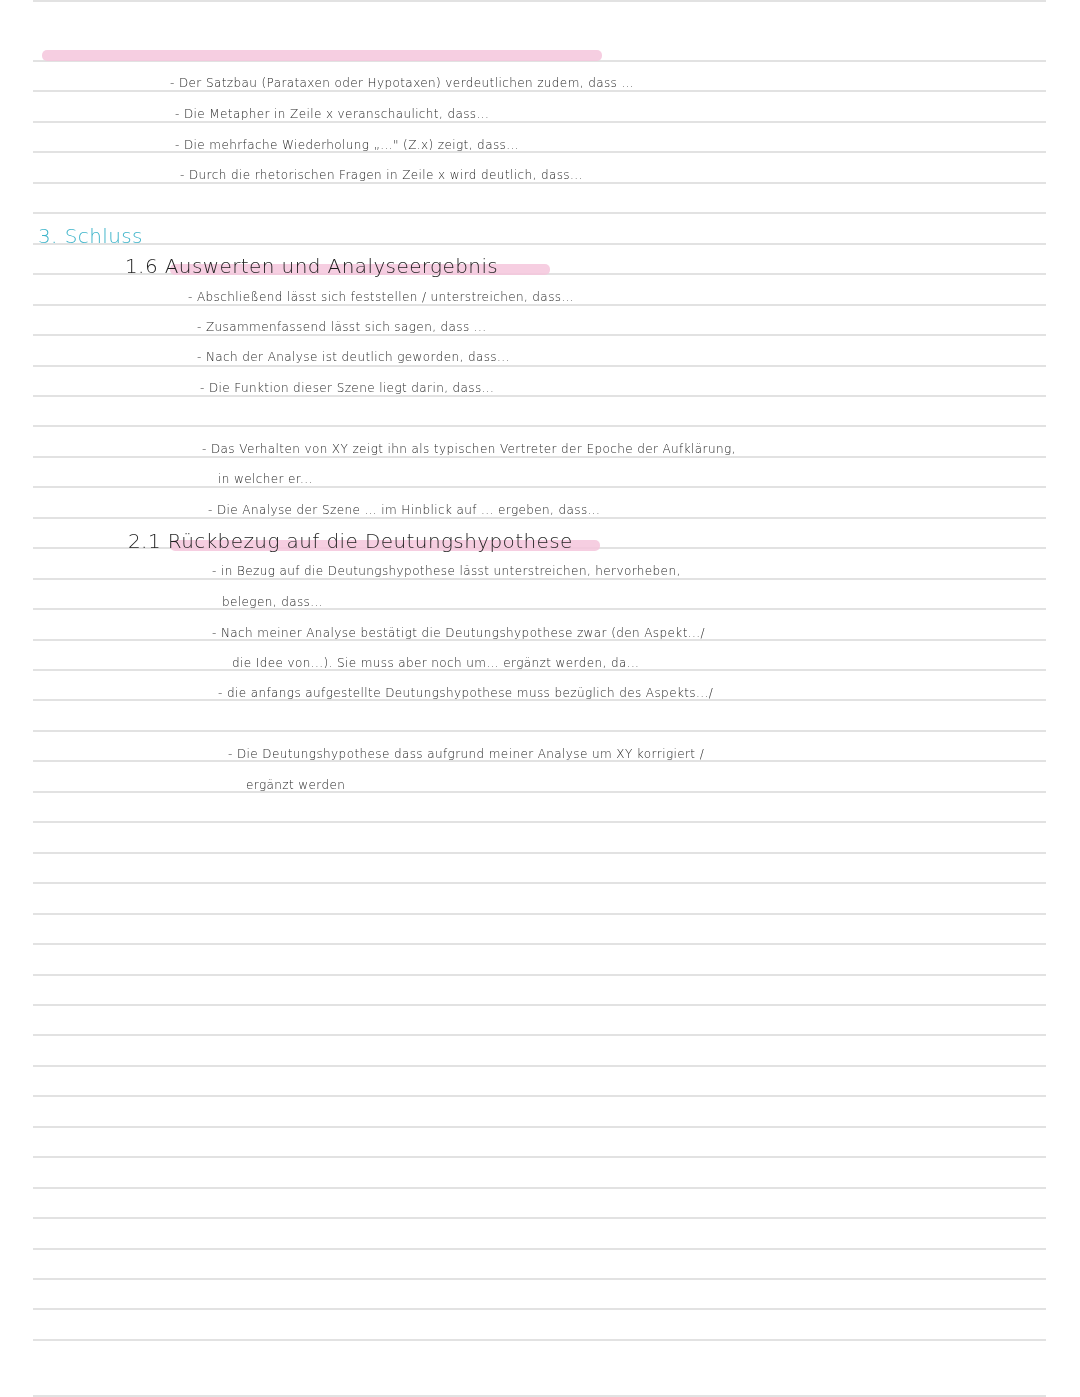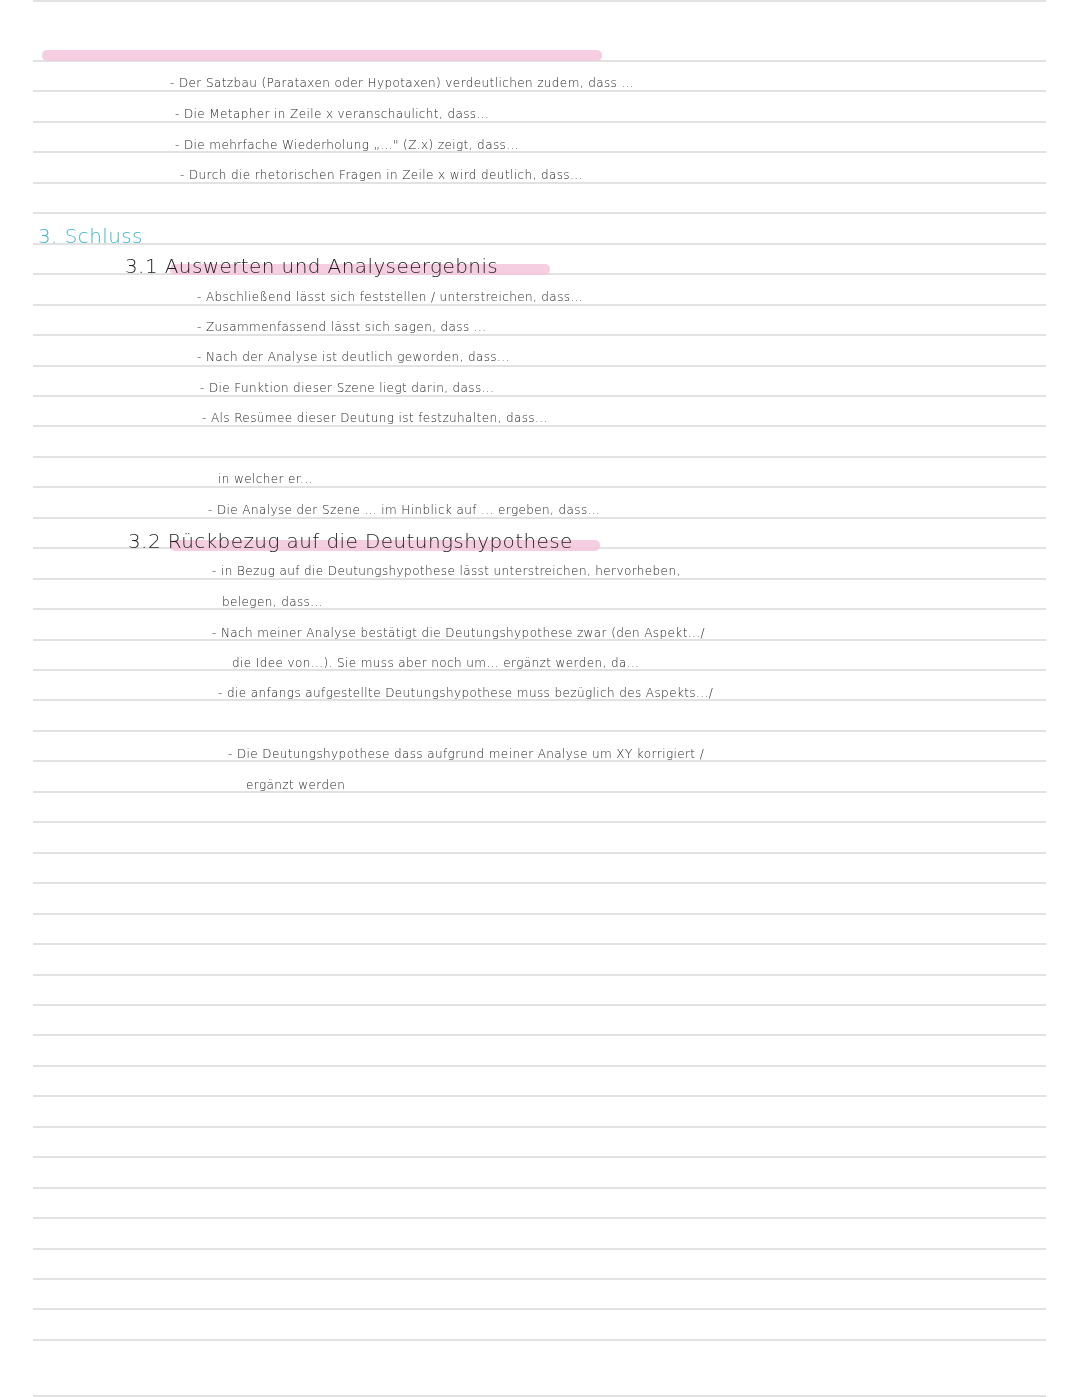--- a/index.html
+++ b/index.html
@@ -79,32 +79,32 @@
   <div class="hl" style="left:42px; top:50px; width:560px;"></div>
 
   <div class="txt" style="left:170px; top:71px;">- Der Satzbau (Parataxen oder Hypotaxen) verdeutlichen zudem, dass ...</div>
   <div class="txt" style="left:175px; top:102px;">- Die Metapher in Zeile x veranschaulicht, dass...</div>
   <div class="txt" style="left:175px; top:133px;">- Die mehrfache Wiederholung „..." (Z.x) zeigt, dass...</div>
   <div class="txt" style="left:180px; top:163px;">- Durch die rhetorischen Fragen in Zeile x wird deutlich, dass...</div>
 
   <div class="txt section" style="left:38px; top:224px;">3. Schluss</div>
 
   <div class="hl" style="left:170px; top:264px; width:380px;"></div>
-  <div class="txt heading" style="left:125px; top:254px;">3.1 Auswerten und Analyseergebnis</div>
+  <div class="txt heading" style="left:125px; top:254px;">1.6 Auswerten und Analyseergebnis</div>
 
-  <div class="txt" style="left:197px; top:285px;">- Abschließend lässt sich feststellen / unterstreichen, dass...</div>
+  <div class="txt" style="left:188px; top:285px;">- Abschließend lässt sich feststellen / unterstreichen, dass...</div>
   <div class="txt" style="left:197px; top:315px;">- Zusammenfassend lässt sich sagen, dass ...</div>
   <div class="txt" style="left:197px; top:345px;">- Nach der Analyse ist deutlich geworden, dass...</div>
   <div class="txt" style="left:200px; top:376px;">- Die Funktion dieser Szene liegt darin, dass...</div>
-  <div class="txt" style="left:202px; top:406px;">- Als Resümee dieser Deutung ist festzuhalten, dass...</div>
+  <div class="txt" style="left:202px; top:437px;">- Das Verhalten von XY zeigt ihn als typischen Vertreter der Epoche der Aufklärung,</div>
   <div class="txt" style="left:218px; top:467px;">in welcher er...</div>
   <div class="txt" style="left:208px; top:498px;">- Die Analyse der Szene ... im Hinblick auf ... ergeben, dass...</div>
 
   <div class="hl" style="left:170px; top:540px; width:430px;"></div>
-  <div class="txt heading" style="left:128px; top:529px;">3.2 Rückbezug auf die Deutungshypothese</div>
+  <div class="txt heading" style="left:128px; top:529px;">2.1 Rückbezug auf die Deutungshypothese</div>
 
   <div class="txt" style="left:212px; top:559px;text-align:center;">- in Bezug auf die Deutungshypothese lässt unterstreichen, hervorheben,</div>
   <div class="txt" style="left:222px; top:590px;">belegen, dass...</div>
   <div class="txt" style="left:212px; top:621px;">- Nach meiner Analyse bestätigt die Deutungshypothese zwar (den Aspekt.../</div>
   <div class="txt" style="left:218px; top:681px;">- die anfangs aufgestellte Deutungshypothese muss bezüglich des Aspekts.../</div>
   <div class="txt" style="left:232px; top:651px;">die Idee von...). Sie muss aber noch um... ergänzt werden, da...</div>
   <div class="txt" style="left:228px; top:742px;">- Die Deutungshypothese dass aufgrund meiner Analyse um XY korrigiert /</div>
   <div class="txt" style="left:246px; top:773px;">ergänzt werden</div>
 </div>
 

